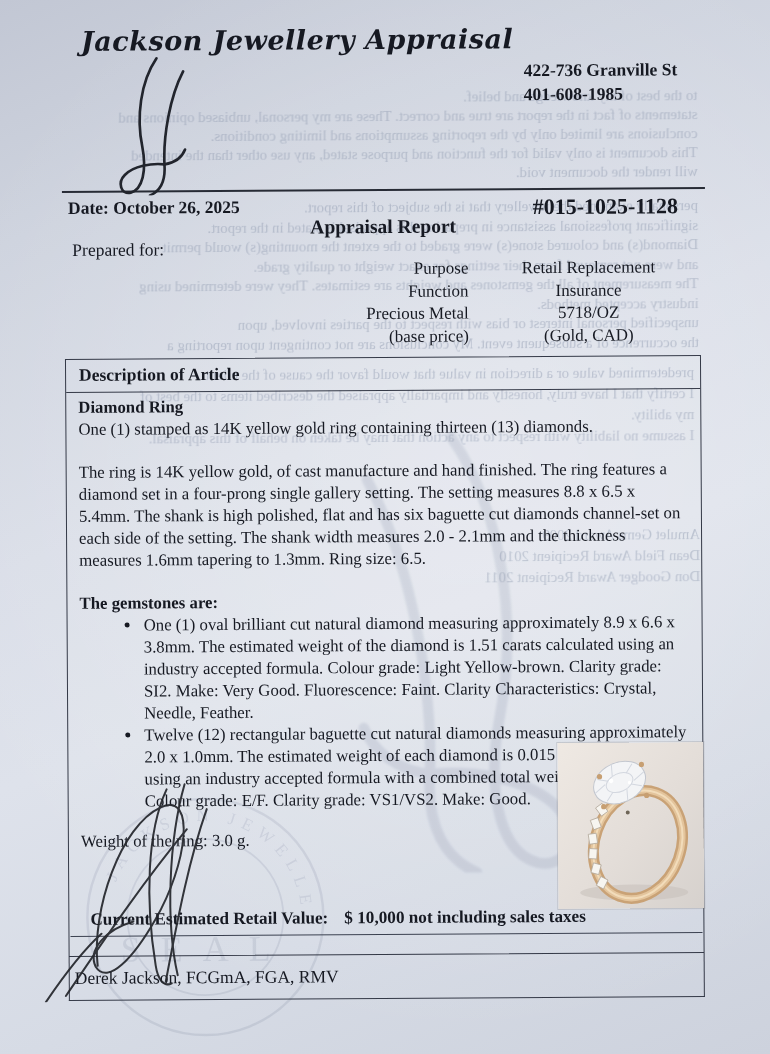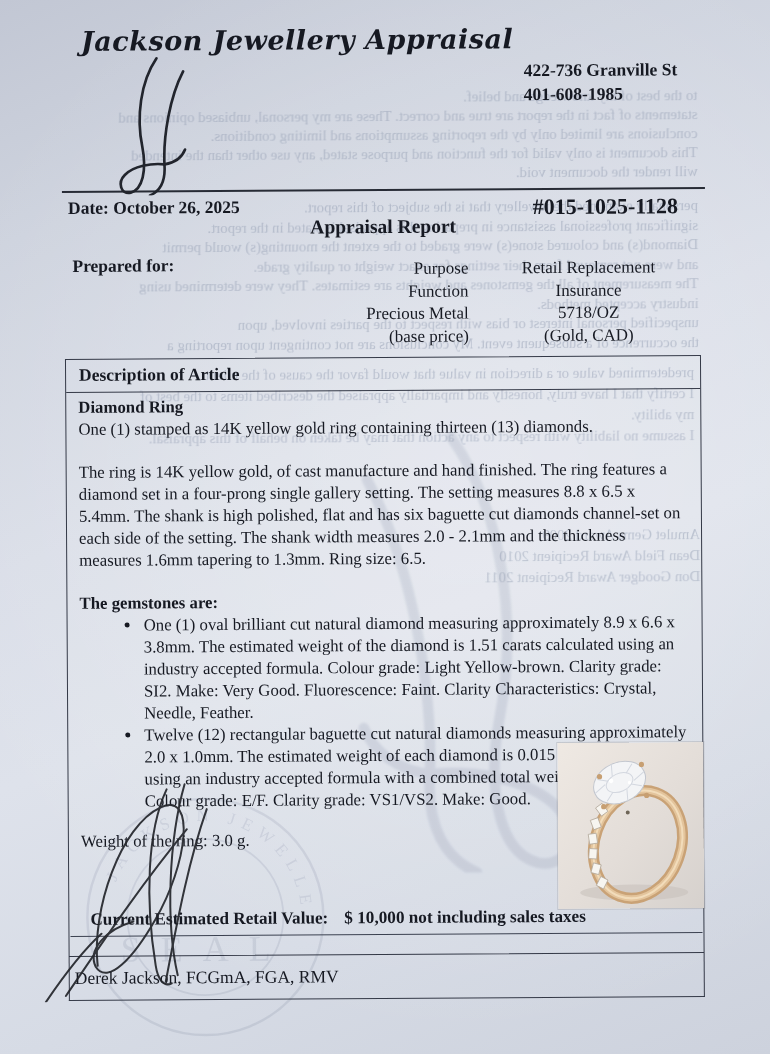--- a/index.html
+++ b/index.html
@@ -24,21 +24,21 @@
   
   .biz-name{left:84px;top:24px;font-family:"DejaVu Serif",serif;font-style:italic;font-weight:bold;
             font-size:27px;letter-spacing:.5px;z-index:3;}
   .logo{left:100px;top:54px;z-index:3;}
   .addr{right:90px;top:60px;font-weight:bold;font-size:17.5px;line-height:23.5px;z-index:3;}
 
   .rule-top{left:64px;top:189px;width:643px;height:2.4px;background:#272b35;z-index:2;}
   .date-line{left:70px;top:196px;font-size:17.5px;z-index:3;}
   .report-no{right:90px;top:195px;font-size:22px;z-index:3;}
   .rep-title{left:0;top:216px;width:770px;text-align:center;font-size:19.5px;z-index:3;}
-  .prepared{left:74px;top:254px;font-size:17.5px;z-index:3;font-weight:bold;}
+  .prepared{left:74px;top:238px;font-size:17.5px;z-index:3;}
 
   
   .details{left:60px;top:258px;width:650px;z-index:3;font-size:17px;}
   .details .row{display:flex;line-height:22.6px;}
   .details .lab{width:410px;text-align:right;}
   .details .val{width:240px;text-align:center;}
 
   
   .article-box{left:66px;top:357px;width:636px;height:598px;border:1.6px solid #343947;
                box-sizing:border-box;z-index:2;background:rgba(255,255,255,.04);}

